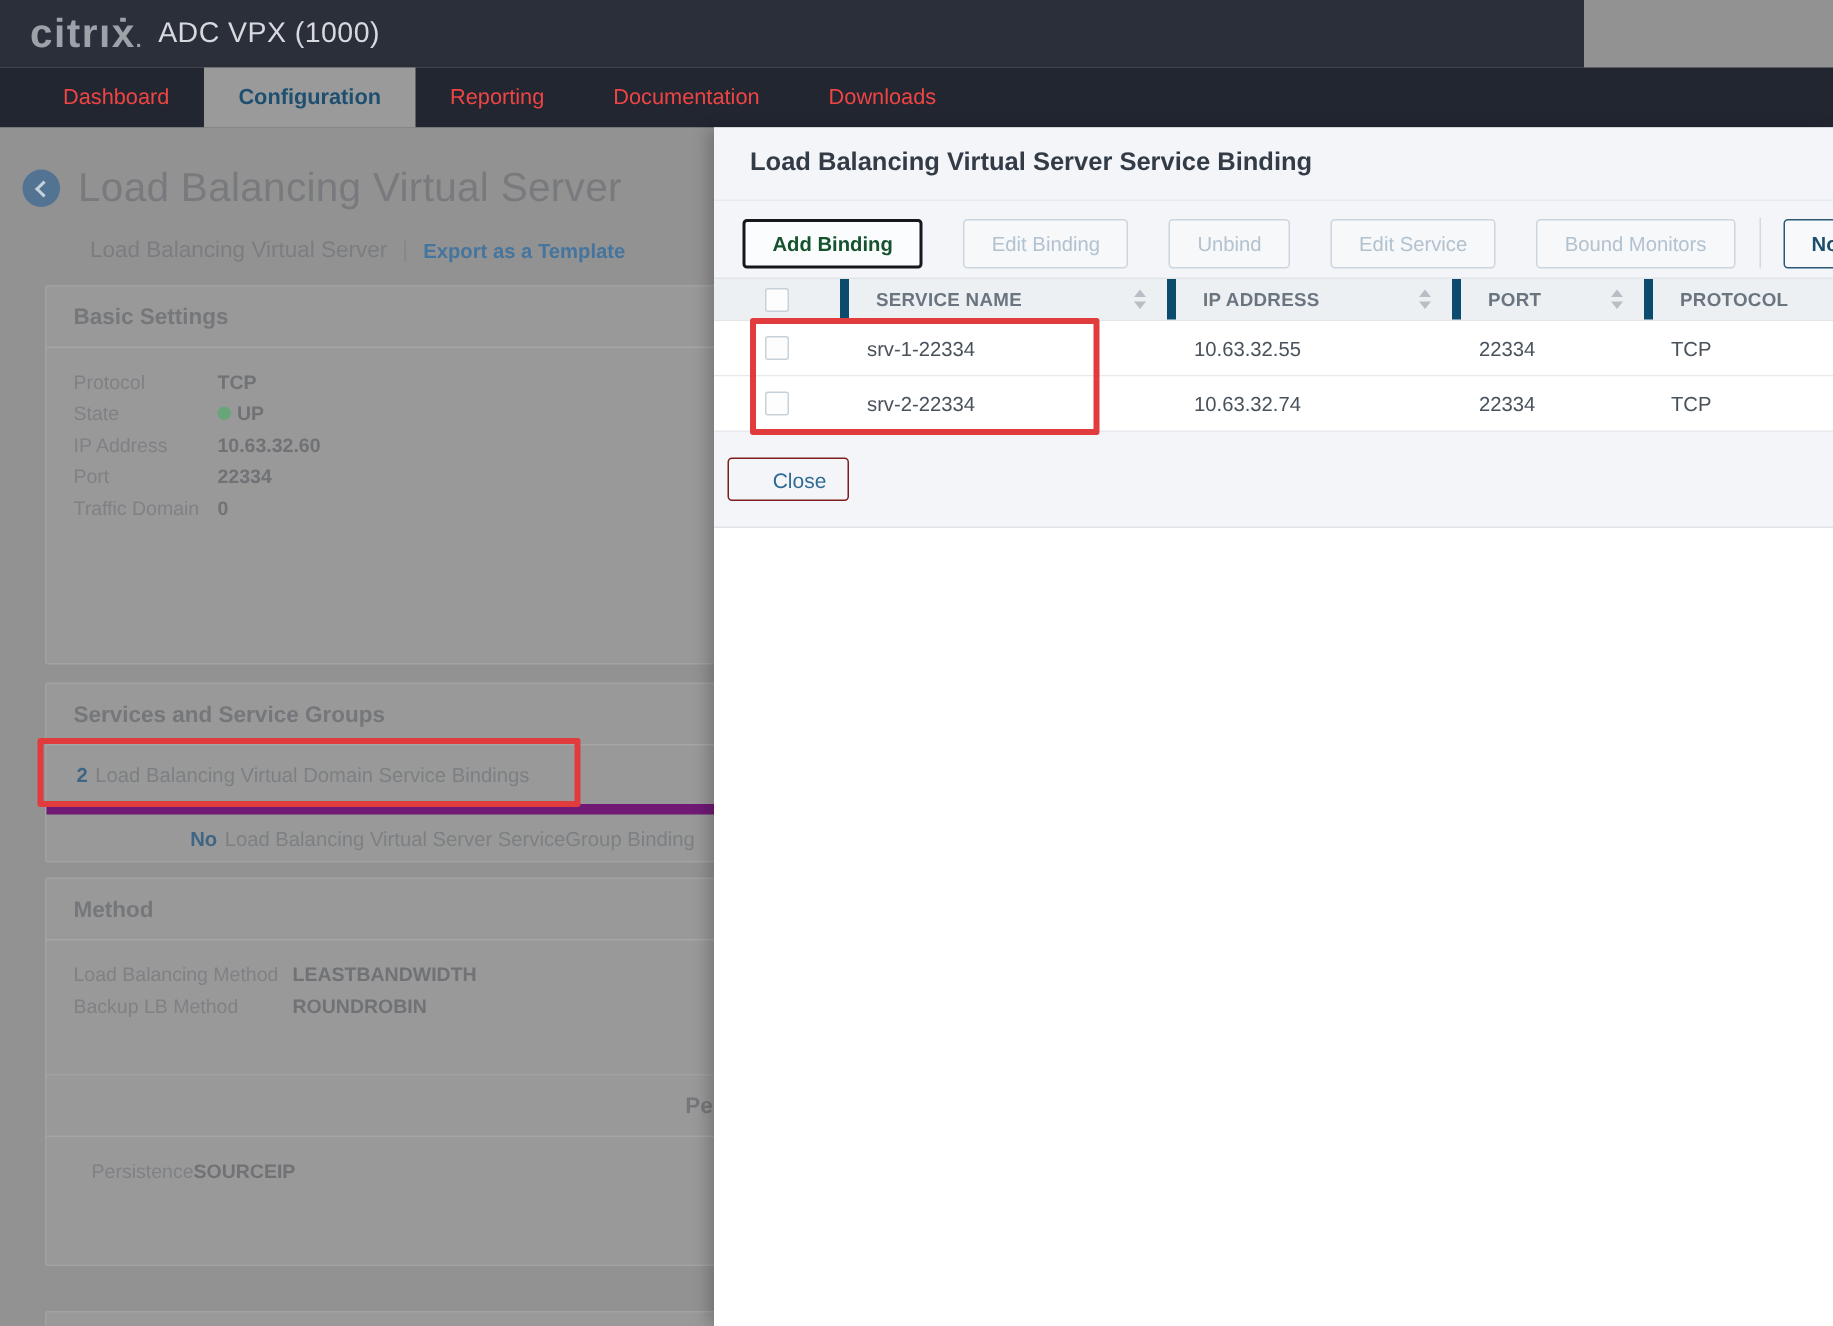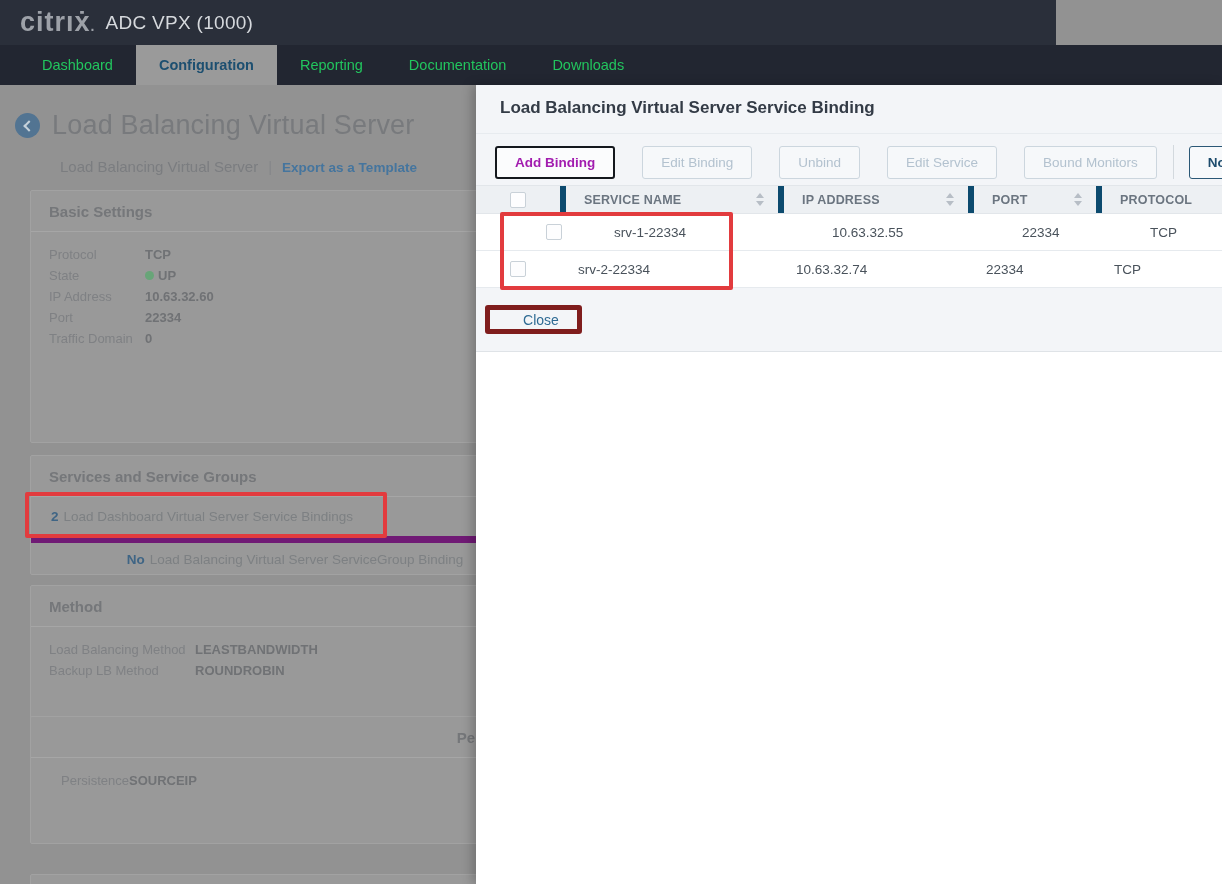--- a/index.html
+++ b/index.html
@@ -10,21 +10,21 @@
   
   .topbar { position:absolute; left:0; top:0; width:1056px; height:45px;
             background:#2a2f3a; display:flex; align-items:center; padding-left:20px; }
   .logo { color:#9da1a8; font-size:27px; font-weight:600; letter-spacing:1px; line-height:1; }
   .logo .dot { font-size:14px; vertical-align:baseline; }
   .product-title { color:#d6d9dd; font-size:19px; font-weight:400; margin-left:10px; letter-spacing:.3px; }
 
   .navbar { position:absolute; left:0; top:45px; width:1222px; height:40px;
             background:#222631; display:flex; padding-left:19px; }
   .nav-tab { height:40px; display:flex; align-items:center; padding:0 23px;
-             color:#22c55e; font-size:14.5px; cursor:pointer; }
+             color:#ef4444; font-size:14.5px; cursor:pointer; }
   .nav-tab.active { background:#9a9a9a; color:#1d4f70; font-weight:700; }
 
   
   .content { position:absolute; left:0; top:85px; width:1222px; height:799px; background:#929292; }
   .page-head { position:absolute; left:15px; top:25px; display:flex; align-items:center; }
   .back-circle { width:25px; height:25px; border-radius:50%; background:#527492;
                  display:flex; align-items:center; justify-content:center; cursor:pointer; }
   .back-arrow { width:8px; height:8px; border-left:2px solid #c6d2db; border-bottom:2px solid #c6d2db;
                 transform:rotate(45deg); margin-left:3px; }
   .page-title { color:#787a7d; font-size:27px; font-weight:400; margin-left:12px; letter-spacing:.2px; }
@@ -54,21 +54,21 @@
   .panel { position:absolute; left:476px; top:85px; width:746px; height:799px;
            background:#ffffff; box-shadow:-4px 0 10px rgba(0,0,0,.22); }
   .panel-light { position:absolute; left:0; top:0; width:746px; height:267px;
                  background:#f3f5f8; border-bottom:1px solid #dfe3e7; }
   .panel-title { position:absolute; left:24px; top:13px; font-size:17px; font-weight:700; color:#333b46; }
   .panel-title-sep { position:absolute; left:0; top:48px; width:746px; height:1px; background:#e7ebef; }
 
   .toolbar { position:absolute; left:19px; top:60px; display:flex; align-items:center; }
   .btn { height:33px; border-radius:3px; font-size:13.5px; display:flex; align-items:center;
          padding:0 18px; background:#fbfcfd; cursor:pointer; white-space:nowrap; }
-  .btn-primary { border:2px solid #14181d; color:#a21caf; font-weight:600; }
+  .btn-primary { border:2px solid #14181d; color:#14532d; font-weight:600; }
   .btn-disabled { border:1px solid #ccd6de; color:#b3c2cf; background:#f6f8fa; margin-left:27px; cursor:default; }
   .tb-sep { width:1px; height:34px; background:#d3d9de; margin:0 15px 0 16px; }
   .btn-action { border:1.5px solid #2b5876; color:#1d4c6d; font-weight:700; background:#f7f9fb; }
 
   .grid { display:grid; grid-template-columns:84px 218px 190px 128px 1fr; }
   .thead { position:absolute; left:0; top:100px; width:746px; height:29px;
            border-top:1px solid #e2e6ea; border-bottom:1px solid #e2e6ea; }
   .th { background:#edf0f3; display:flex; align-items:center; justify-content:space-between;
         padding:0 14px 0 18px; font-size:12.5px; font-weight:700; color:#6b7580;
         letter-spacing:.2px; border-left:6px solid #0c4a6e; }
@@ -78,22 +78,22 @@
   .sort .up { border-bottom:5px solid #b7bec6; }
   .sort .dn { border-top:5px solid #b7bec6; }
 
   .trow { position:absolute; left:0; width:746px; height:37px; background:#ffffff;
           border-bottom:1px solid #e6eaee; }
   .td { display:flex; align-items:center; padding-left:18px; font-size:13.5px; color:#49525b; }
   .td.cb-col { justify-content:center; padding:0; }
   .checkbox { width:16px; height:16px; background:#fdfdfe; border:1px solid #c9d1d8;
               border-radius:2px; cursor:pointer; }
 
-  .close-btn { position:absolute; left:9px; top:220px; width:97px; height:29px;
-               border:5px solid #7f1d1d; border-radius:3px; background:transparent;
+  .close-btn { position:absolute; left:9px; top:220px; width:81px; height:29px;
+               border:1px solid #7f1d1d; border-radius:3px; background:transparent;
                color:#2f6b94; font-size:14px; font-family:"Liberation Sans", sans-serif; cursor:pointer;padding-left:15px; }
 
   
   .hl-box { position:absolute; border:4px solid #e23b3e; border-radius:2px; z-index:60; pointer-events:none; }
   #hl-section { left:25px; top:492px; width:362px; height:46px; }
   #hl-rows { left:500px; top:212px; width:233px; height:78px; }
 </style>
 </head>
 <body>
 
@@ -150,21 +150,21 @@
             <span class="k">Traffic Domain</span>
             <span class="v">0</span>
           </div>
       </div>
     </section>
 
     <section class="card" style="top:370px; height:120px;">
       <div class="card-h">Services and Service Groups</div>
       <div class="link-row">
         <span class="link-count">2</span>
-        <span>Load Dashboard Virtual Server Service Bindings</span>
+        <span>Load Balancing Virtual Domain Service Bindings</span>
       </div>
       <div class="link-row">
         <span class="link-count">No</span>
         <span>Load Balancing Virtual Server ServiceGroup Binding</span>
       </div>
     </section>
 
     <section class="card" style="top:500px; height:174px;">
       <div class="card-h">Method</div>
       <div class="card-b">
@@ -233,21 +233,21 @@
         <span class="sort">
             <i class="up"></i>
             <i class="dn"></i>
           </span>
       </div>
       <div class="th">
         <span>PROTOCOL</span>
       </div>
     </div>
 
-    <div class="trow grid" style="top:129px;padding-left:36px;">
+    <div class="trow grid" style="top:129px;">
       <div class="td cb-col">
           <span class="checkbox"></span>
         </div>
       <div class="td">srv-1-22334</div>
       <div class="td">10.63.32.55</div>
       <div class="td">22334</div>
       <div class="td">TCP</div>
     </div>
     <div class="trow grid" style="top:166px;">
       <div class="td cb-col">

